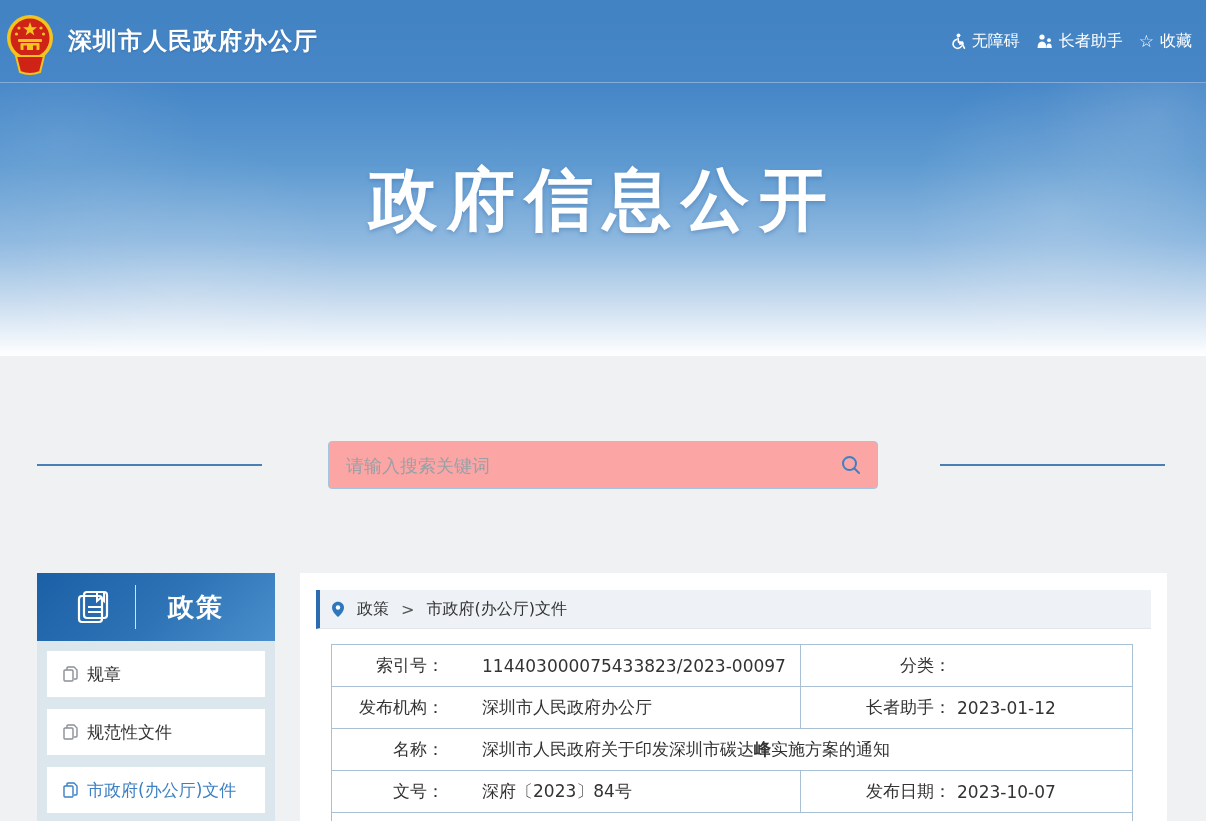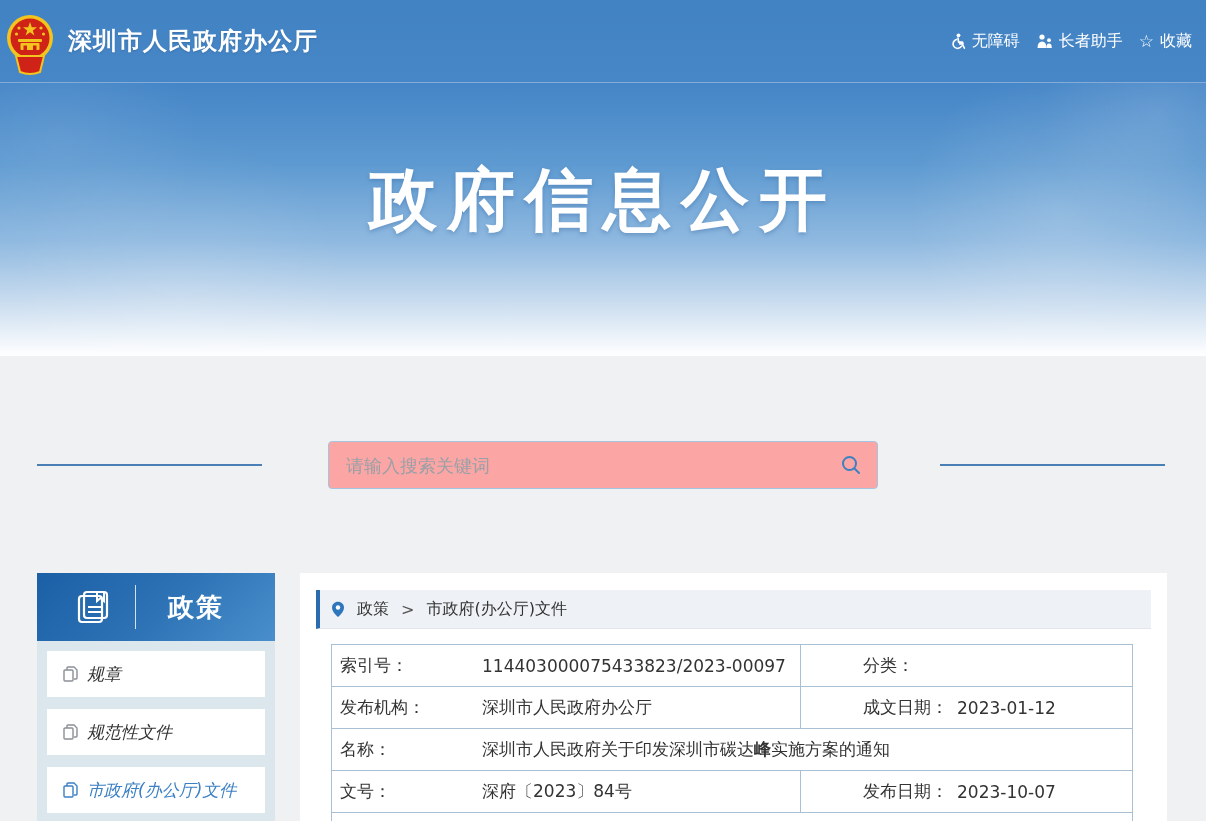--- a/index.html
+++ b/index.html
@@ -56,21 +56,21 @@
 
   
   .sidebar{ position:absolute; left:37px; top:573px; width:238px; bottom:0; background:#dce6ed; }
   .sidebar-header{
     height:68px; background:linear-gradient(135deg,#1b5fa6 0%,#2f74b6 55%,#4a8fcc 100%);
     display:flex; align-items:center;
   }
   .sidebar-header .icon-book{ margin-left:36px; }
   .sidebar-header .vline{ width:1px; height:44px; background:rgba(255,255,255,.8); margin-left:22px; }
   .sidebar-title{ color:#fff; font-size:26px; font-weight:bold; margin-left:32px; letter-spacing:2px; }
-  .sidebar-items{ padding:10px 10px 0 10px;font-style:italic; }
+  .sidebar-items{ padding:10px 10px 0 10px; }
   .sidebar-item{
     height:46px; background:#fff; margin-bottom:12px; display:flex; align-items:center;
     padding-left:16px; cursor:pointer; font-size:17px; color:#333;
   }
   .sidebar-item .doc-icon{ margin-right:9px; display:flex; }
   .sidebar-item.active{ color:#3b7fc4; }
 
   
   .main{ position:absolute; left:300px; top:573px; width:867px; bottom:0; background:#fff; }
   .breadcrumb{
@@ -86,21 +86,21 @@
   .info-table{
     position:absolute; left:31px; top:71px; width:802px;
     border:1px solid #a9bfd3; border-bottom:none; background:#fff;
   }
   .t-row{ display:flex; border-bottom:1px solid #a9bfd3; height:42px; }
   .t-row.partial{ height:22px; border-bottom:none; }
   .cell{ display:flex; align-items:center; font-size:17px; color:#333; }
   .cell-l{ width:468px; padding-left:8px; }
   .cell-r{ flex:1; border-left:1px solid #a9bfd3; padding-left:62px; }
   .cell-full{ width:100%; padding-left:8px; }
-  .lbl{ display:inline-block; width:104px; white-space:nowrap; }
+  .lbl{ display:inline-block; width:104px; text-align:right; white-space:nowrap; }
   .cell-r .lbl{ width:88px; }
   .val{ margin-left:38px; white-space:nowrap; }
   .cell-r .val{ margin-left:6px; }
   .hl{ font-weight:bold; }
 </style>
 </head>
 <body>
 
 <div class="topbar">
   <div class="logo-wrap">
@@ -230,21 +230,21 @@
         <span class="lbl">分类：</span>
         <span class="val"></span>
       </div>
     </div>
     <div class="t-row">
       <div class="cell cell-l">
         <span class="lbl">发布机构：</span>
         <span class="val">深圳市人民政府办公厅</span>
       </div>
       <div class="cell cell-r">
-        <span class="lbl">成文日期：</span>
+        <span class="lbl">长者助手：</span>
         <span class="val">2023-01-12</span>
       </div>
     </div>
     <div class="t-row">
       <div class="cell cell-full">
         <span class="lbl">名称：</span>
         <span class="val"><span>深圳市人民政府关于印发深圳市碳达</span><span class="hl">峰</span><span>实施方案的通知</span></span>
       </div>
     </div>
     <div class="t-row">

